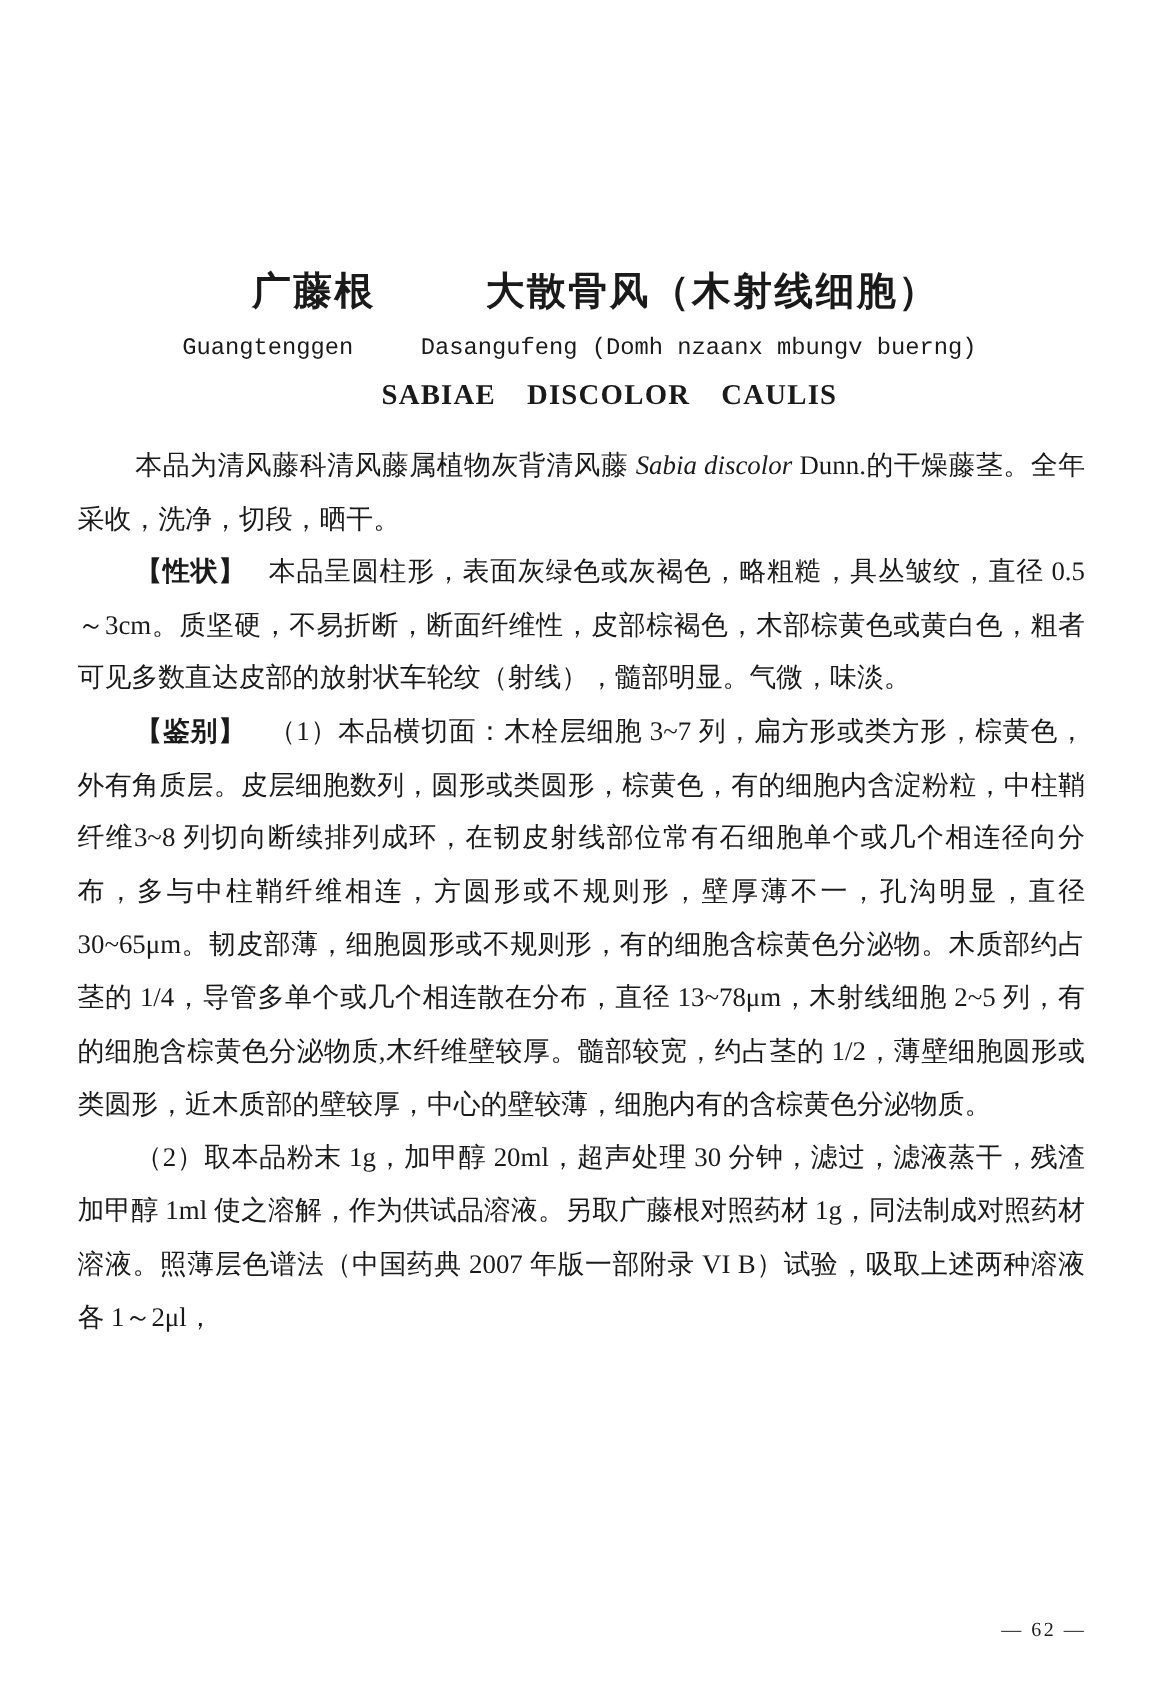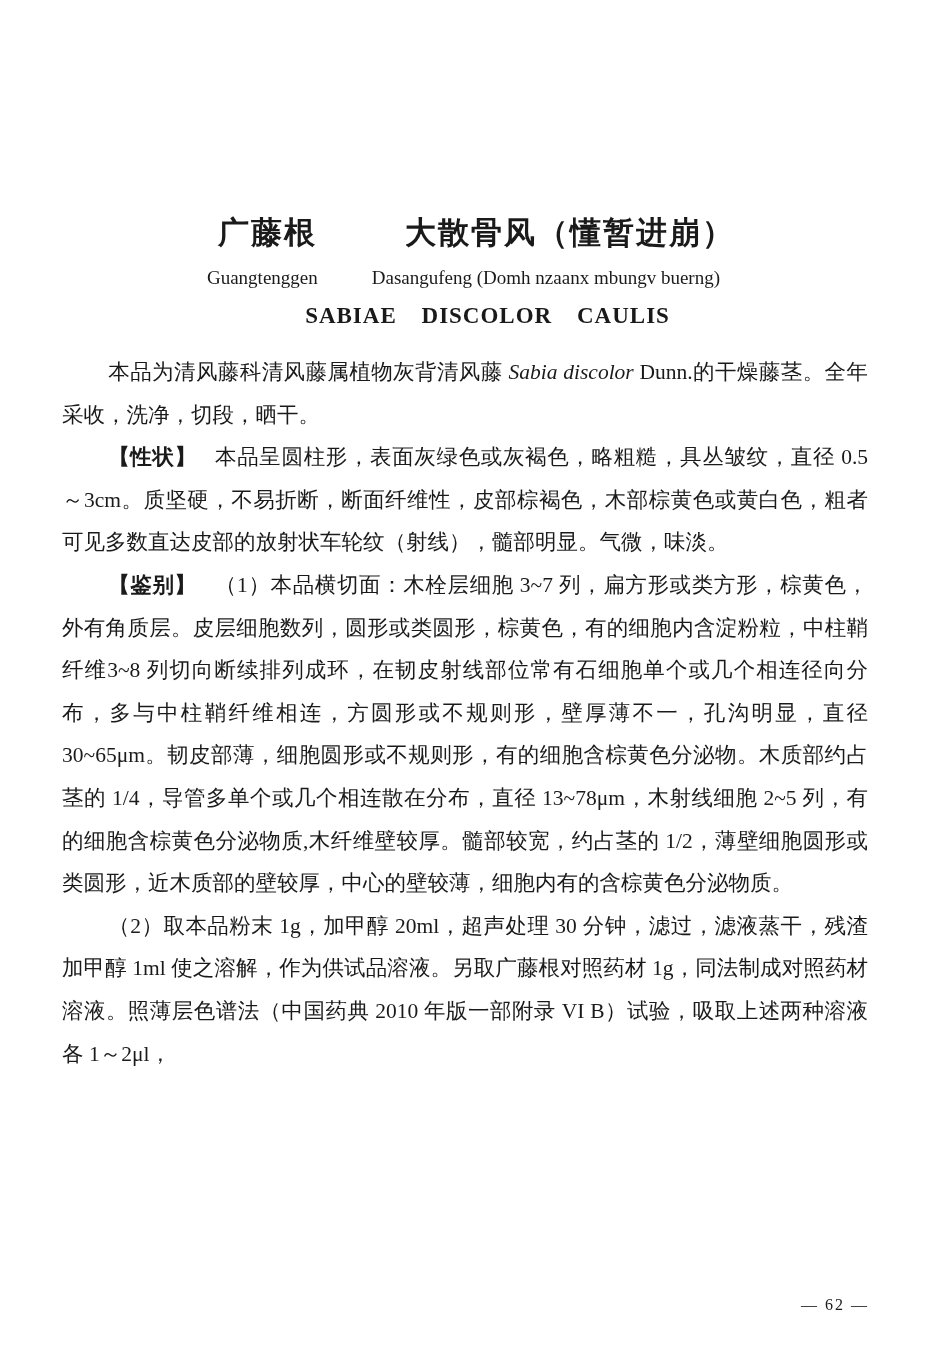--- a/index.html
+++ b/index.html
@@ -28,21 +28,21 @@
     font-size: 31px;
     letter-spacing: 2px;
     white-space: nowrap;
   }
   .pinyin-row {
     display: flex;
     justify-content: center;
     align-items: baseline;
     gap: 54px;
     margin-top: 13px;
-    font-family: Liberation Serif, serif;
+    font-family: Liberation Mono, monospace;
     font-size: 19px;
     white-space: nowrap;
     text-align: center;
   }
   .latin-title {
     margin-top: 14px;
     text-align: center;
     font-family: "Liberation Serif", "DejaVu Serif", serif;
     font-weight: bold;
     font-size: 23px;
@@ -79,41 +79,41 @@
   }
 </style>
 </head>
 <body>
 
 <div class="page">
 
   <header class="doc-header">
     <h1 class="title-row" style="margin:0;padding-left:26px;">
       <span>广藤根</span>
-      <span>大散骨风（懂暂进崩）</span>
+      <span>大散骨风（木射线细胞）</span>
     </h1>
     <div class="pinyin-row">
       <span>Guangtenggen</span>
       <span>Dasangufeng (Domh nzaanx mbungv buerng)</span>
     </div>
     <div class="latin-title">SABIAE DISCOLOR CAULIS</div>
   </header>
 
   <main class="doc-body">
     <p>
       <span>本品为清风藤科清风藤属植物灰背清风藤 </span><span class="species">Sabia discolor</span><span> Dunn.的干燥藤茎。全年采收，洗净，切段，晒干。</span>
     </p>
     <p>
       <span class="sec-label">【性状】</span><span>本品呈圆柱形，表面灰绿色或灰褐色，略粗糙，具丛皱纹，直径 0.5～3cm。质坚硬，不易折断，断面纤维性，皮部棕褐色，木部棕黄色或黄白色，粗者可见多数直达皮部的放射状车轮纹（射线），髓部明显。气微，味淡。</span>
     </p>
     <p>
       <span class="sec-label">【鉴别】</span><span>（1）本品横切面：木栓层细胞 3~7 列，扁方形或类方形，棕黄色，外有角质层。皮层细胞数列，圆形或类圆形，棕黄色，有的细胞内含淀粉粒，中柱鞘纤维3~8 列切向断续排列成环，在韧皮射线部位常有石细胞单个或几个相连径向分布，多与中柱鞘纤维相连，方圆形或不规则形，壁厚薄不一，孔沟明显，直径 30~65μm。韧皮部薄，细胞圆形或不规则形，有的细胞含棕黄色分泌物。木质部约占茎的 1/4，导管多单个或几个相连散在分布，直径 13~78μm，木射线细胞 2~5 列，有的细胞含棕黄色分泌物质,木纤维壁较厚。髓部较宽，约占茎的 1/2，薄壁细胞圆形或类圆形，近木质部的壁较厚，中心的壁较薄，细胞内有的含棕黄色分泌物质。</span>
     </p>
     <p>
-      <span>（2）取本品粉末 1g，加甲醇 20ml，超声处理 30 分钟，滤过，滤液蒸干，残渣加甲醇 1ml 使之溶解，作为供试品溶液。另取广藤根对照药材 1g，同法制成对照药材溶液。照薄层色谱法（中国药典 2010 年版一部附录 VI B）试验，吸取上述两种溶液各 1～2μl，</span>
+      <span>（2）取本品粉末 1g，加甲醇 20ml，超声处理 30 分钟，滤过，滤液蒸干，残渣加甲醇 1ml 使之溶解，作为供试品溶液。另取广藤根对照药材 1g，同法制成对照药材溶液。照薄层色谱法（中国药典 2007 年版一部附录 VI B）试验，吸取上述两种溶液各 1～2μl，</span>
     </p>
   </main>
 
   <footer class="page-footer">
     <span>— 62 —</span>
   </footer>
 
 </div>
 
 </body></html>

